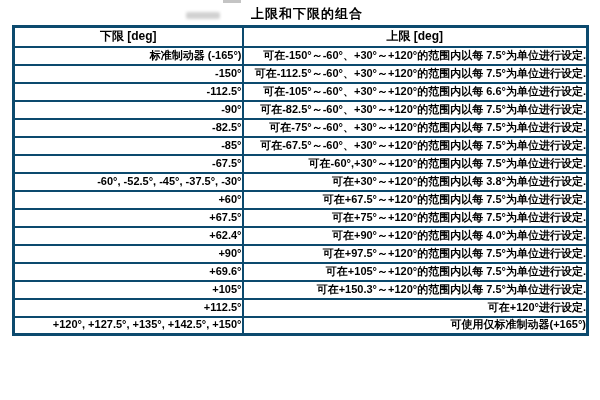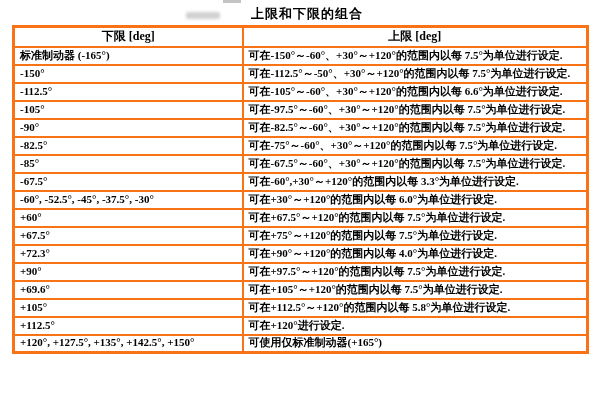--- a/index.html
+++ b/index.html
@@ -6,21 +6,20 @@
   html, body {
     width: 600px; height: 400px;
     background: #ffffff;
     font-family: "Liberation Sans", "DejaVu Sans", sans-serif;
     overflow: hidden;
   }
   .page {
     position: relative;
     width: 516px; height: 400px;
     background: #ffffff;
-    font-family: Liberation Serif, serif;
   }
   .doc-title {
     position: absolute;
     top: 5px; left: 14px; width: 586px;
     text-align: center;
     font-size: 13px;
     font-weight: bold;
     color: #000;
     letter-spacing: 1px;
     white-space: nowrap;
@@ -43,39 +42,39 @@
     filter: blur(0.7px);
   }
   table.limits {
     position: absolute;
     left: 12px; top: 25px;
     width: 574px;
     border-collapse: collapse;
     table-layout: fixed;
   }
   table.limits, table.limits th, table.limits td {
-    border: 2px solid #f97316;
+    border: 2px solid #0c4a6e;
   }
   table.limits { border-width: 3px; }
   table.limits th {
     height: 20px;
     font-size: 12px;
     font-weight: bold;
     text-align: center;
     vertical-align: middle;
     color: #000;
     padding: 0 2px;
     white-space: nowrap;
   }
   table.limits td {
     height: 18px;
     font-size: 11px;
     font-weight: bold;
     color: #000;
-    text-align: left;
+    text-align: right;
     vertical-align: middle;
     padding: 0 0 0 5px;
     white-space: nowrap;
     overflow: hidden;
     line-height: 1.05;
   }
   col.c-lower { width: 229px; }
   col.c-upper { width: 345px; }
 </style>
 </head>
@@ -99,73 +98,69 @@
         <th>上限 [deg]</th>
       </tr>
     </thead>
     <tbody id="table-body">
         <tr>
           <td>标准制动器 (-165°)</td>
           <td>可在-150°～-60°、+30°～+120°的范围内以每 7.5°为单位进行设定.</td>
         </tr>
         <tr>
           <td>-150°</td>
-          <td>可在-112.5°～-50°、+30°～+120°的范围内以每 7.5°为单位进行设定.</td>
+          <td>可在-112.5°～-60°、+30°～+120°的范围内以每 7.5°为单位进行设定.</td>
         </tr>
         <tr>
           <td>-112.5°</td>
           <td>可在-105°～-60°、+30°～+120°的范围内以每 6.6°为单位进行设定.</td>
-        </tr>
-        <tr>
-          <td>-105°</td>
-          <td>可在-97.5°～-60°、+30°～+120°的范围内以每 7.5°为单位进行设定.</td>
         </tr>
         <tr>
           <td>-90°</td>
           <td>可在-82.5°～-60°、+30°～+120°的范围内以每 7.5°为单位进行设定.</td>
         </tr>
         <tr>
           <td>-82.5°</td>
           <td>可在-75°～-60°、+30°～+120°的范围内以每 7.5°为单位进行设定.</td>
         </tr>
         <tr>
           <td>-85°</td>
           <td>可在-67.5°～-60°、+30°～+120°的范围内以每 7.5°为单位进行设定.</td>
         </tr>
         <tr>
           <td>-67.5°</td>
-          <td>可在-60°,+30°～+120°的范围内以每 3.3°为单位进行设定.</td>
+          <td>可在-60°,+30°～+120°的范围内以每 7.5°为单位进行设定.</td>
         </tr>
         <tr>
           <td>-60°, -52.5°, -45°, -37.5°, -30°</td>
-          <td>可在+30°～+120°的范围内以每 6.0°为单位进行设定.</td>
+          <td>可在+30°～+120°的范围内以每 3.8°为单位进行设定.</td>
         </tr>
         <tr>
           <td>+60°</td>
           <td>可在+67.5°～+120°的范围内以每 7.5°为单位进行设定.</td>
         </tr>
         <tr>
           <td>+67.5°</td>
           <td>可在+75°～+120°的范围内以每 7.5°为单位进行设定.</td>
         </tr>
         <tr>
-          <td>+72.3°</td>
+          <td>+62.4°</td>
           <td>可在+90°～+120°的范围内以每 4.0°为单位进行设定.</td>
         </tr>
         <tr>
           <td>+90°</td>
           <td>可在+97.5°～+120°的范围内以每 7.5°为单位进行设定.</td>
         </tr>
         <tr>
           <td>+69.6°</td>
           <td>可在+105°～+120°的范围内以每 7.5°为单位进行设定.</td>
         </tr>
         <tr>
           <td>+105°</td>
-          <td>可在+112.5°～+120°的范围内以每 5.8°为单位进行设定.</td>
+          <td>可在+150.3°～+120°的范围内以每 7.5°为单位进行设定.</td>
         </tr>
         <tr>
           <td>+112.5°</td>
           <td>可在+120°进行设定.</td>
         </tr>
         <tr>
           <td>+120°, +127.5°, +135°, +142.5°, +150°</td>
           <td>可使用仅标准制动器(+165°)</td>
         </tr>
       </tbody>

